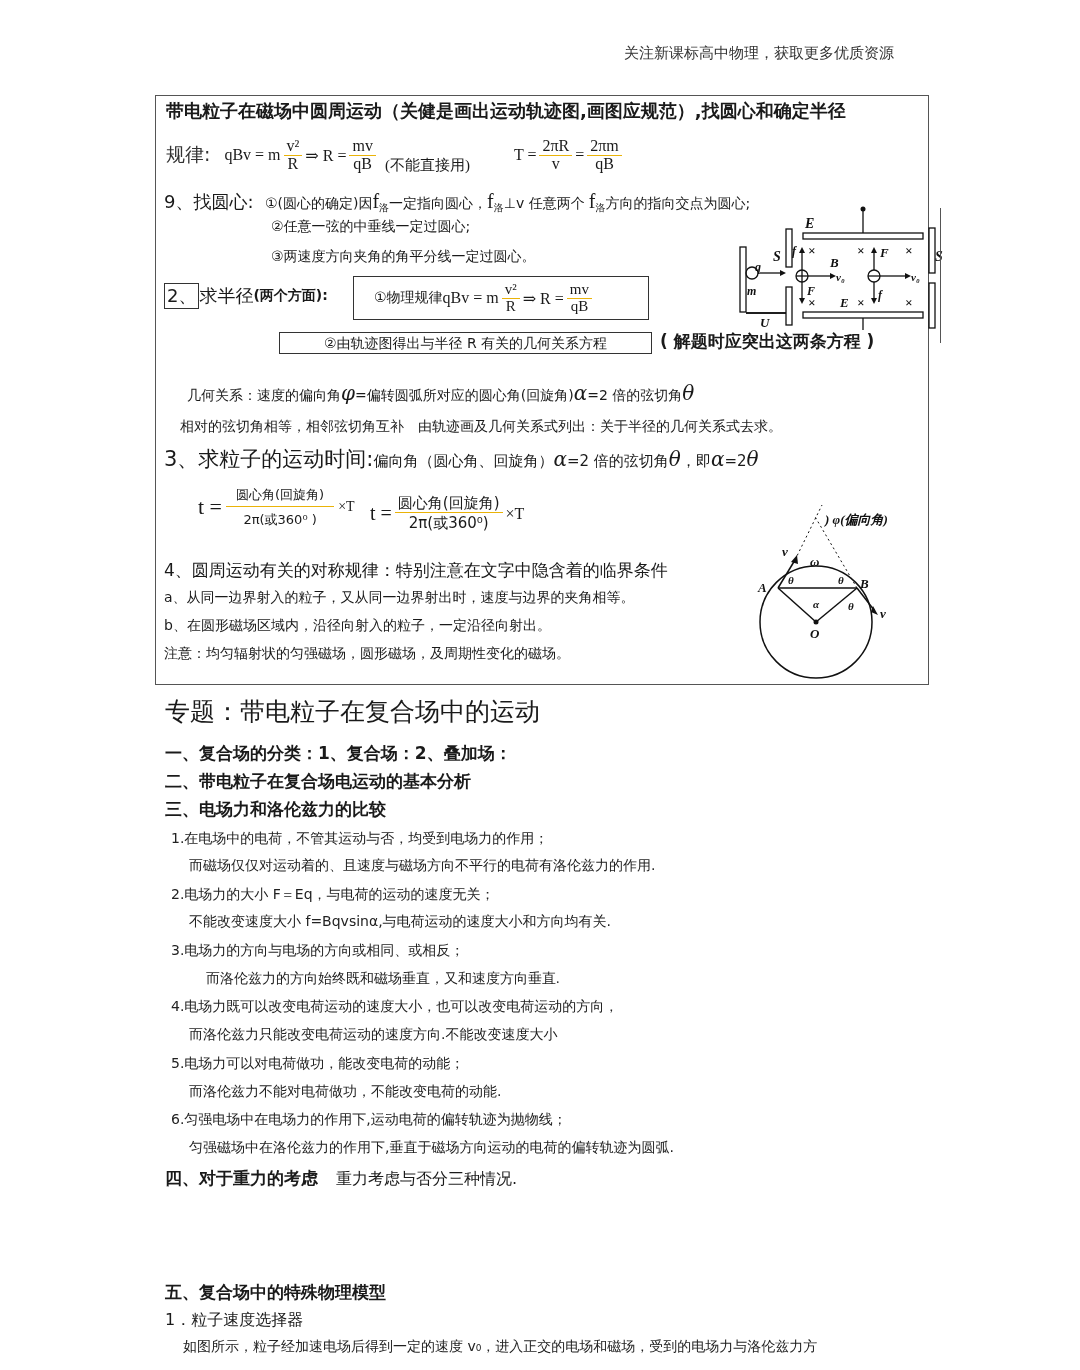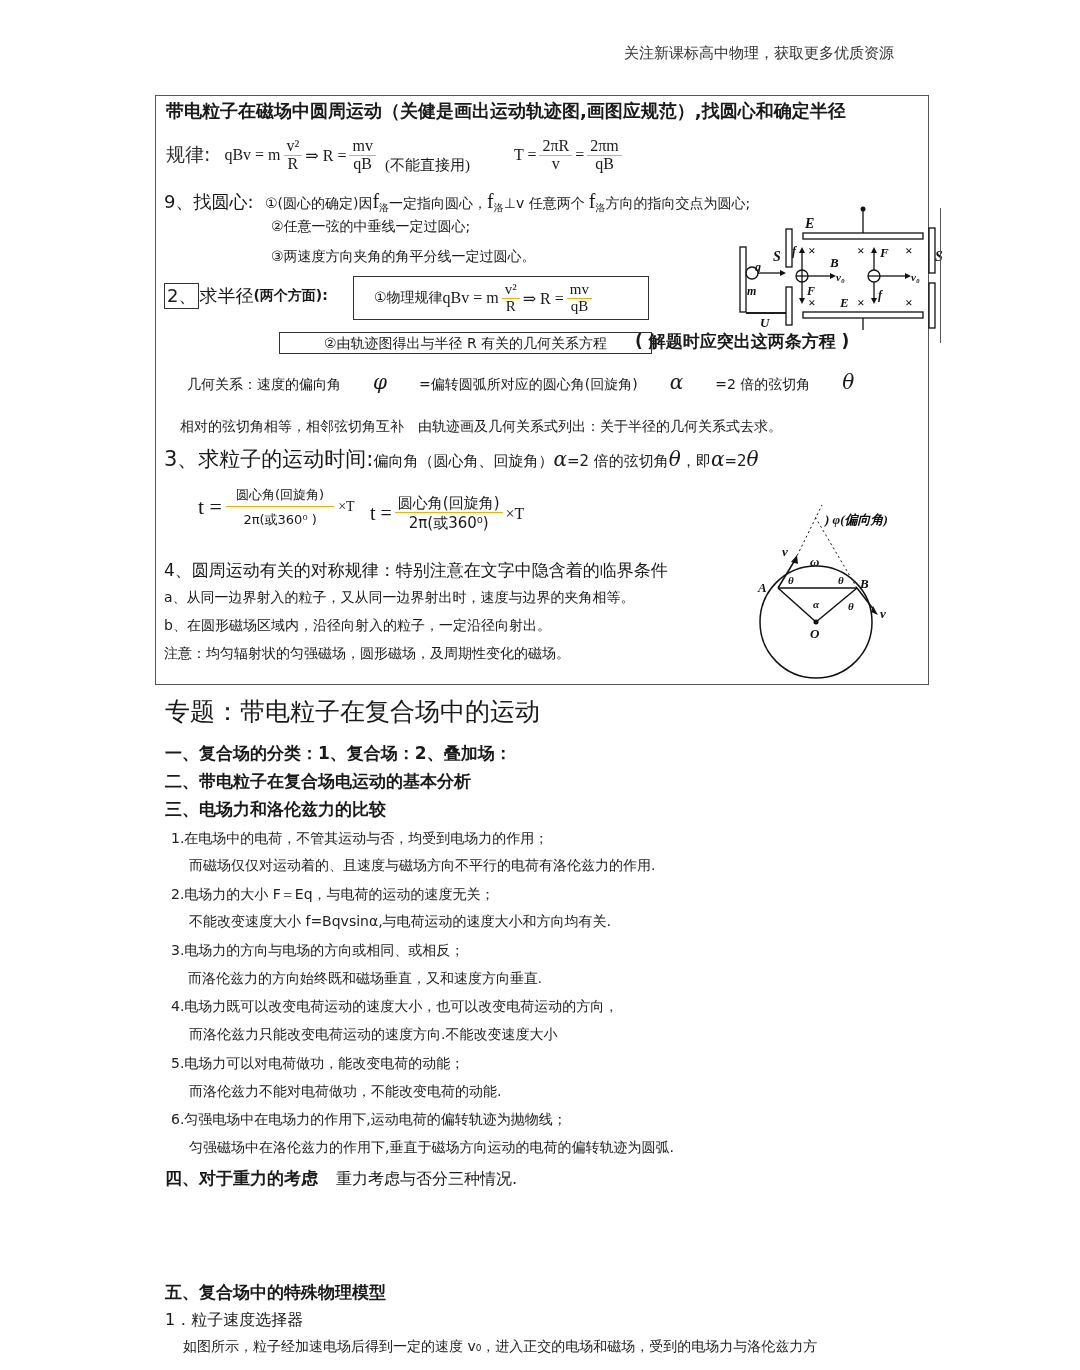--- a/index.html
+++ b/index.html
@@ -79,23 +79,23 @@
       <span class="num">v²</span>
       <span class="den">R</span>
     </span>
   <span class="serif f16">⇒ R =</span>
   <span class="frac serif f15">
       <span class="num">mv</span>
       <span class="den">qB</span>
     </span>
 </div>
 <div class="abs sans f14" style="left:279px;top:332px;width:371px;height:20px;border:1px solid #333;text-align:center;line-height:20px;">②由轨迹图得出与半径 R 有关的几何关系方程</div>
-<div class="abs sans" style="left:635px;top:330px;font-size:17px;font-weight:bold;">( 解题时应突出这两条方程 )</div>
-
-<div class="abs sans f14" style="left:187px;top:370px;display:flex;align-items:baseline;gap:32px;">
+<div class="abs sans" style="left:660px;top:330px;font-size:17px;font-weight:bold;">( 解题时应突出这两条方程 )</div>
+
+<div class="abs sans f14" style="left:187px;top:381px;display:flex;align-items:baseline;">
   <span>几何关系：速度的偏向角</span>
   <span class="greek">φ</span>
   <span>=偏转圆弧所对应的圆心角(回旋角)</span>
   <span class="greek">α</span>
   <span>=2 倍的弦切角</span>
   <span class="greek">θ</span>
 </div>
 <div class="abs sans f14" style="left:180px;top:418px;">相对的弦切角相等，相邻弦切角互补　由轨迹画及几何关系式列出：关于半径的几何关系式去求。</div>
 
 <div class="abs sans" style="left:164px;top:445px;display:flex;align-items:baseline;">
@@ -242,21 +242,21 @@
 <div class="abs h-topic">专题：带电粒子在复合场中的运动</div>
 <div class="abs h2" style="left:165px;top:742px;">一、复合场的分类：1、复合场：2、叠加场：</div>
 <div class="abs h2" style="left:165px;top:770px;">二、带电粒子在复合场电运动的基本分析</div>
 <div class="abs h2" style="left:165px;top:798px;">三、电场力和洛伦兹力的比较</div>
 
 <div class="abs body14" style="left:171px;top:830px;">1.在电场中的电荷，不管其运动与否，均受到电场力的作用；</div>
 <div class="abs body14" style="left:189px;top:857px;">而磁场仅仅对运动着的、且速度与磁场方向不平行的电荷有洛伦兹力的作用.</div>
 <div class="abs body14" style="left:171px;top:886px;">2.电场力的大小 F＝Eq，与电荷的运动的速度无关；</div>
 <div class="abs body14" style="left:189px;top:913px;">不能改变速度大小 f=Bqvsinα,与电荷运动的速度大小和方向均有关.</div>
 <div class="abs body14" style="left:171px;top:942px;">3.电场力的方向与电场的方向或相同、或相反；</div>
-<div class="abs body14" style="left:188px;top:970px;font-family:Liberation Serif, serif;">而洛伦兹力的方向始终既和磁场垂直，又和速度方向垂直.</div>
+<div class="abs body14" style="left:206px;top:970px;font-family:Liberation Serif, serif;">而洛伦兹力的方向始终既和磁场垂直，又和速度方向垂直.</div>
 <div class="abs body14" style="left:171px;top:998px;">4.电场力既可以改变电荷运动的速度大小，也可以改变电荷运动的方向，</div>
 <div class="abs body14" style="left:189px;top:1026px;">而洛伦兹力只能改变电荷运动的速度方向.不能改变速度大小</div>
 <div class="abs body14" style="left:171px;top:1055px;">5.电场力可以对电荷做功，能改变电荷的动能；</div>
 <div class="abs body14" style="left:189px;top:1083px;">而洛伦兹力不能对电荷做功，不能改变电荷的动能.</div>
 <div class="abs body14" style="left:171px;top:1111px;">6.匀强电场中在电场力的作用下,运动电荷的偏转轨迹为抛物线；</div>
 <div class="abs body14" style="left:189px;top:1139px;">匀强磁场中在洛伦兹力的作用下,垂直于磁场方向运动的电荷的偏转轨迹为圆弧.</div>
 
 <div class="abs" style="left:165px;top:1167px;display:flex;align-items:baseline;">
   <span class="h2">四、对于重力的考虑</span>
   <span class="sans" style="font-size:16px;margin-left:18px;">重力考虑与否分三种情况.</span>

